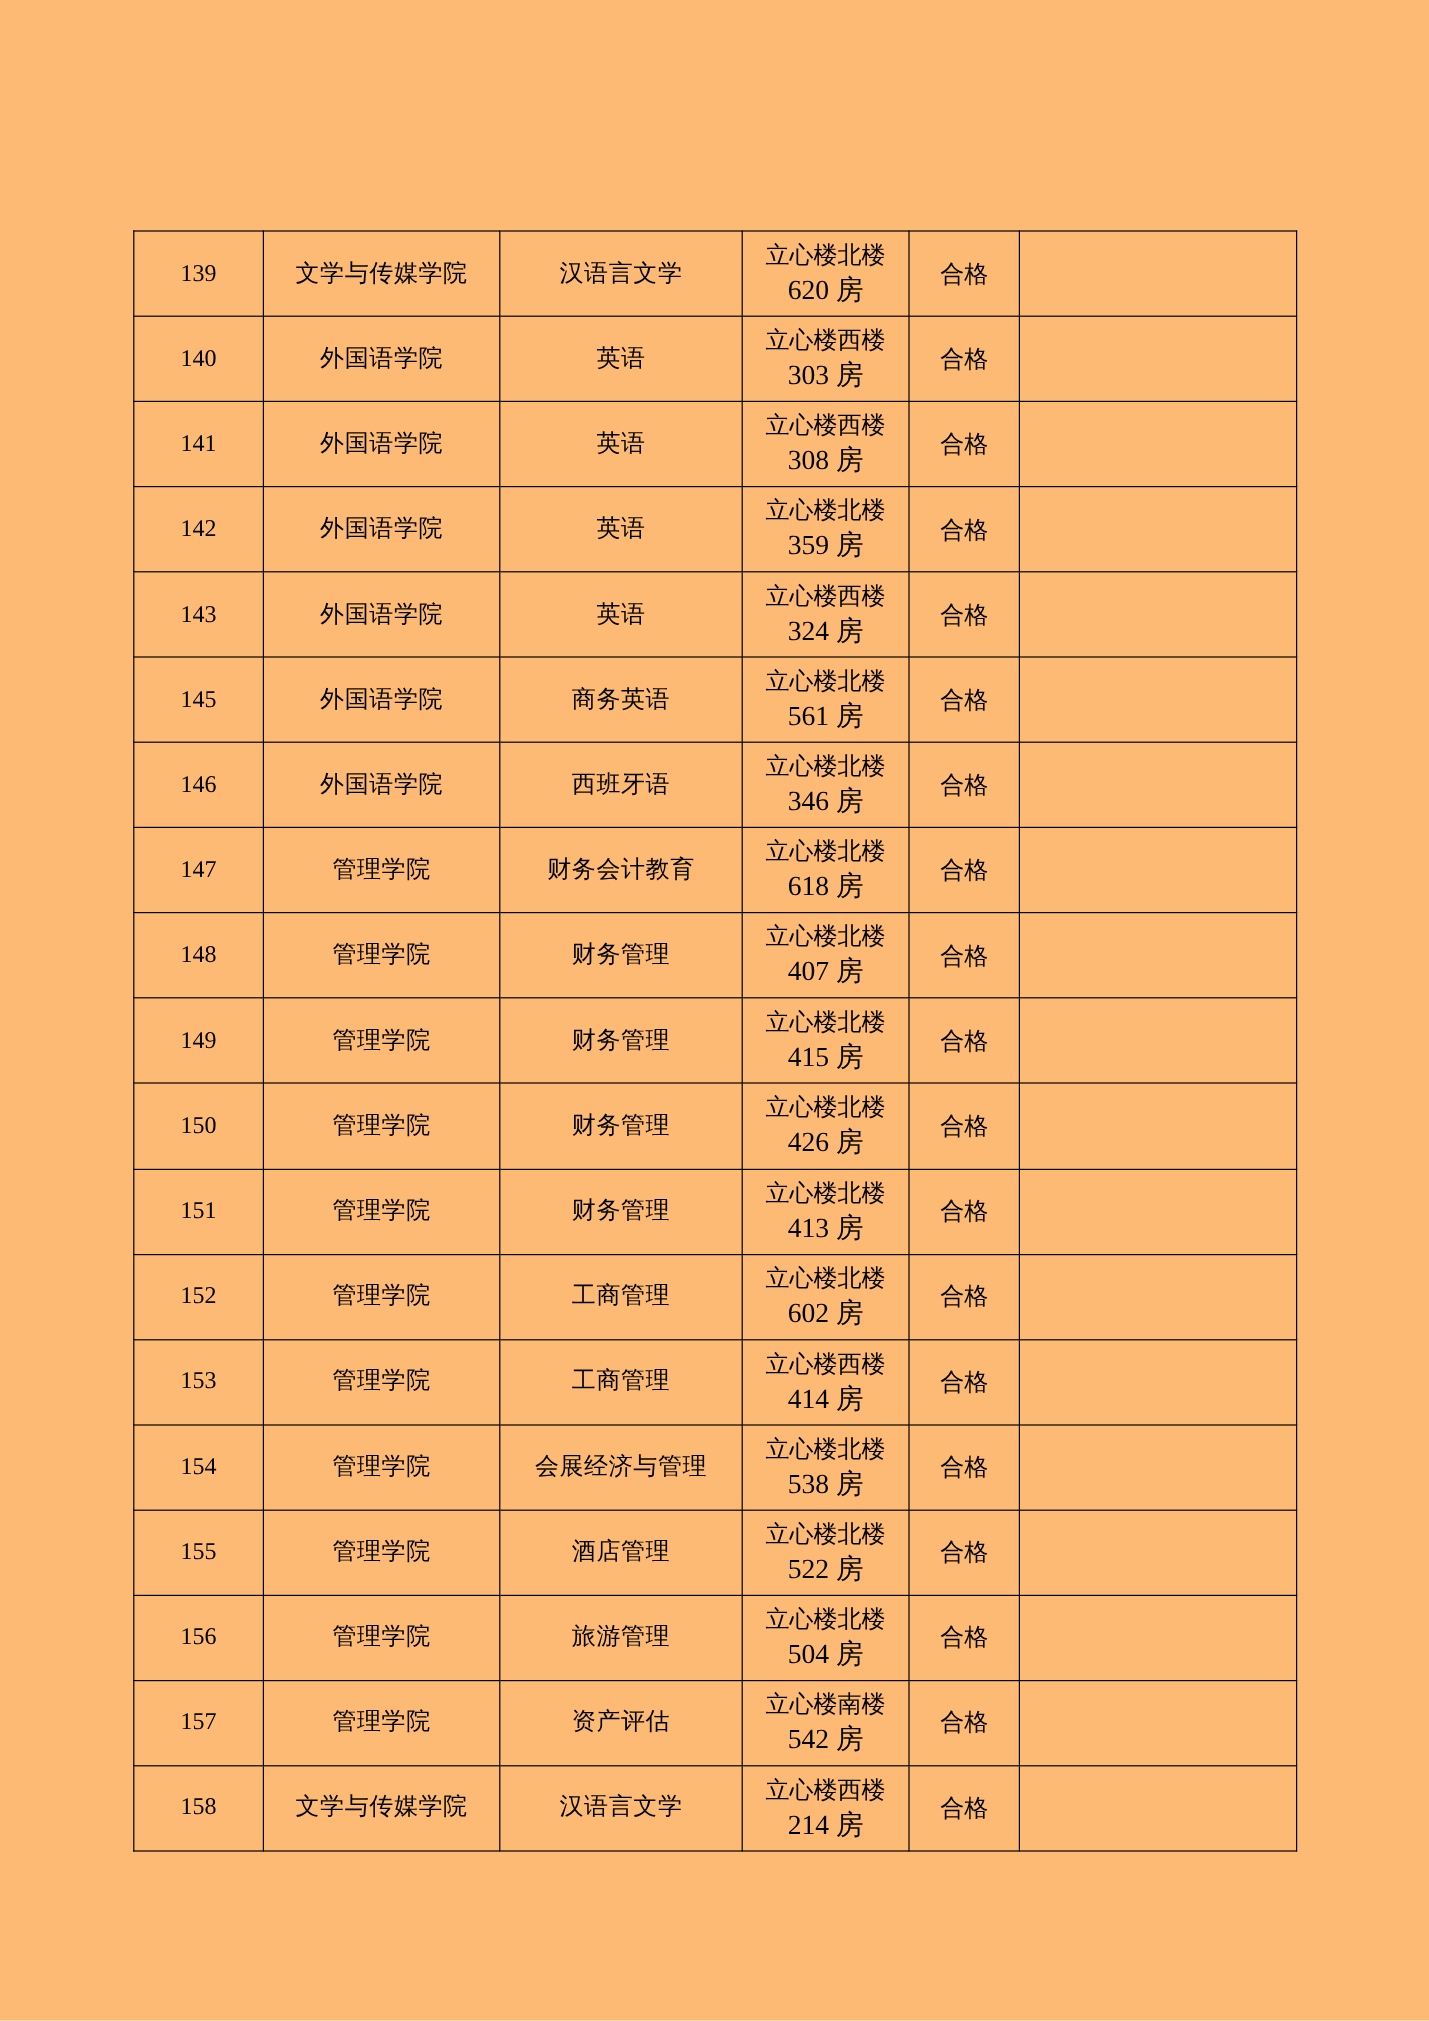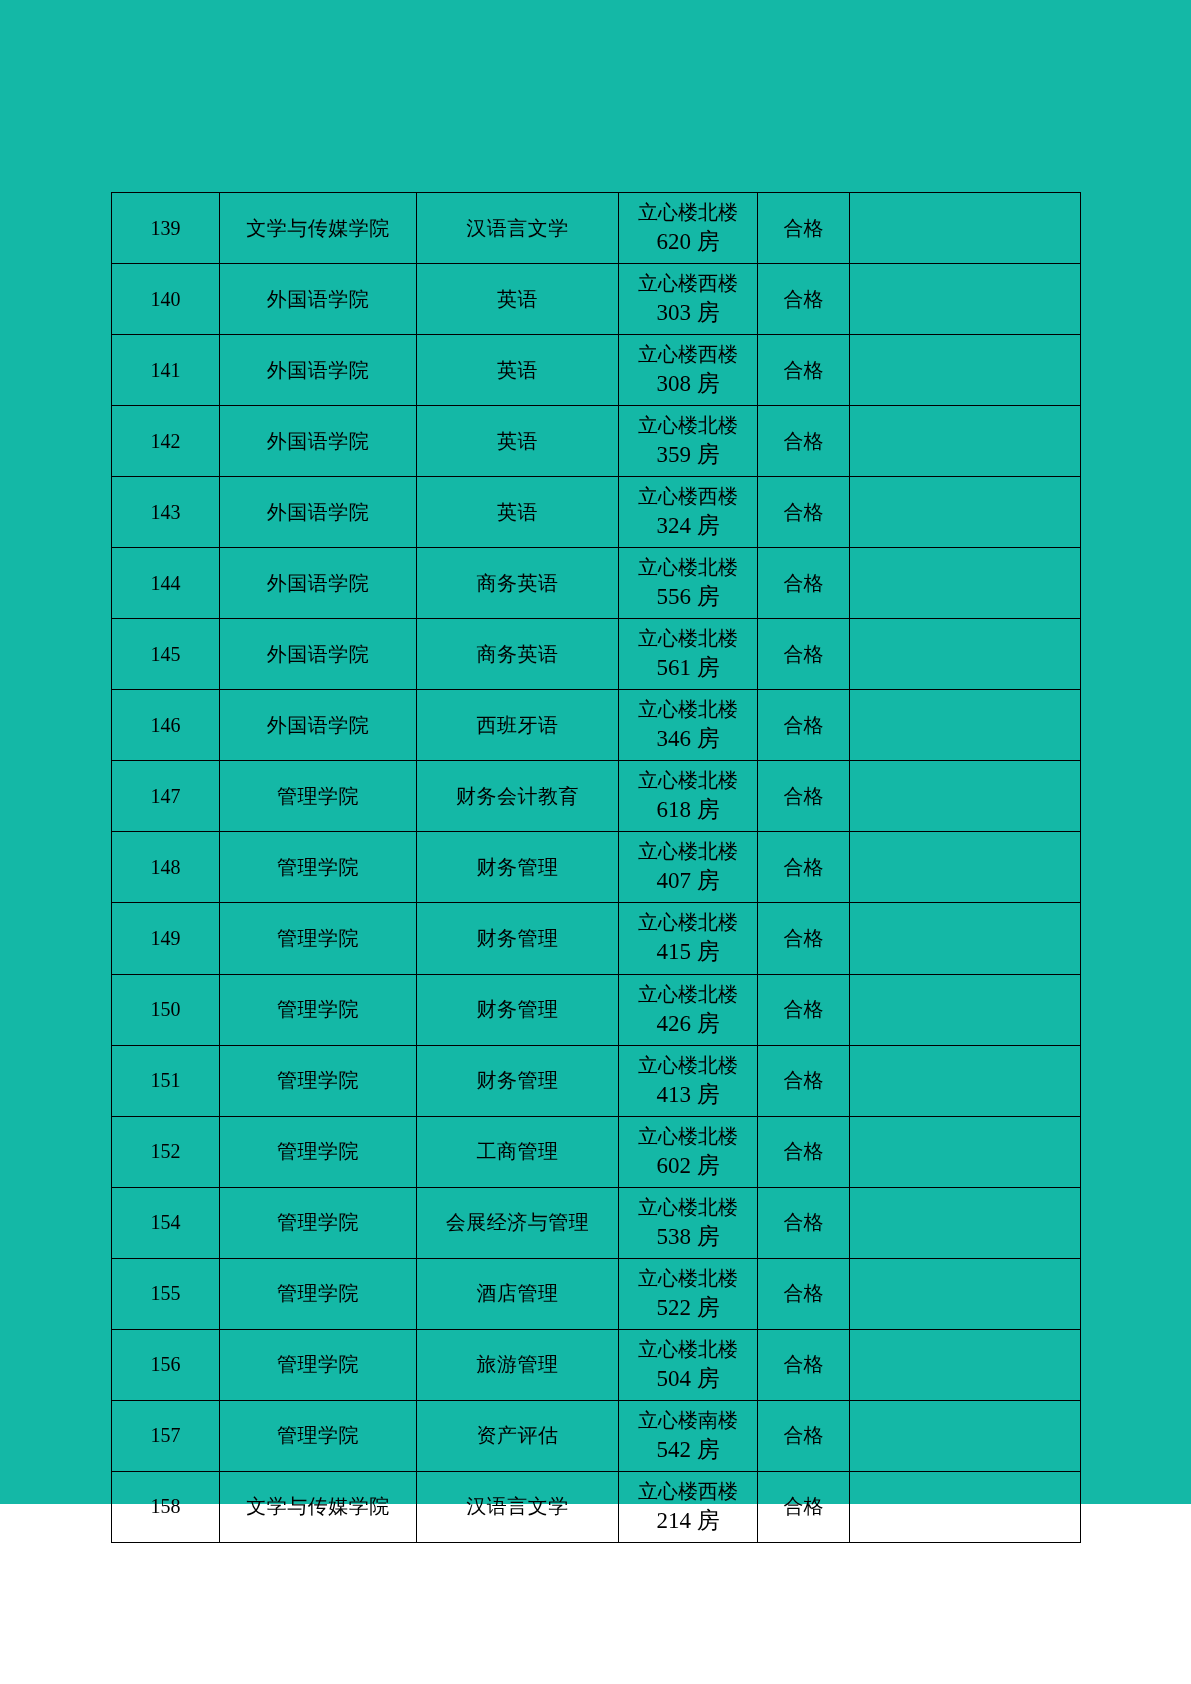--- a/index.html
+++ b/index.html
@@ -12,22 +12,22 @@
     height: 1684px;
     font-family: "Liberation Serif", "DejaVu Serif", serif;
     color: #000000;
     position: relative;
   }
   .page {
     position: absolute;
     left: 0;
     top: 0;
     width: 1191px;
-    height: 1504px;
-    background: #14b8a6;
+    height: 1684px;
+    background: #fdba74;
   }
   .table-wrap {
     position: absolute;
     left: 111px;
     top: 192px;
     width: 969px;
   }
   table.doc-table {
     border-collapse: collapse;
     width: 969px;
@@ -139,36 +139,25 @@
             <td class="cn">外国语学院</td>
             <td class="cn">英语</td>
             <td class="room">
               <div>立心楼西楼</div>
               <div class="num">324 房</div>
             </td>
             <td class="status">合格</td>
             <td class="note"></td>
           </tr>
           <tr>
-            <td class="idx">144</td>
+            <td class="idx">145</td>
             <td class="cn">外国语学院</td>
             <td class="cn">商务英语</td>
             <td class="room">
               <div>立心楼北楼</div>
-              <div class="num">556 房</div>
-            </td>
-            <td class="status">合格</td>
-            <td class="note"></td>
-          </tr>
-          <tr>
-            <td class="idx">145</td>
-            <td class="cn">外国语学院</td>
-            <td class="cn">商务英语</td>
-            <td class="room">
-              <div>立心楼北楼</div>
               <div class="num">561 房</div>
             </td>
             <td class="status">合格</td>
             <td class="note"></td>
           </tr>
           <tr>
             <td class="idx">146</td>
             <td class="cn">外国语学院</td>
             <td class="cn">西班牙语</td>
             <td class="room">
@@ -233,20 +222,31 @@
             <td class="status">合格</td>
             <td class="note"></td>
           </tr>
           <tr>
             <td class="idx">152</td>
             <td class="cn">管理学院</td>
             <td class="cn">工商管理</td>
             <td class="room">
               <div>立心楼北楼</div>
               <div class="num">602 房</div>
+            </td>
+            <td class="status">合格</td>
+            <td class="note"></td>
+          </tr>
+          <tr>
+            <td class="idx">153</td>
+            <td class="cn">管理学院</td>
+            <td class="cn">工商管理</td>
+            <td class="room">
+              <div>立心楼西楼</div>
+              <div class="num">414 房</div>
             </td>
             <td class="status">合格</td>
             <td class="note"></td>
           </tr>
           <tr>
             <td class="idx">154</td>
             <td class="cn">管理学院</td>
             <td class="cn">会展经济与管理</td>
             <td class="room">
               <div>立心楼北楼</div>

